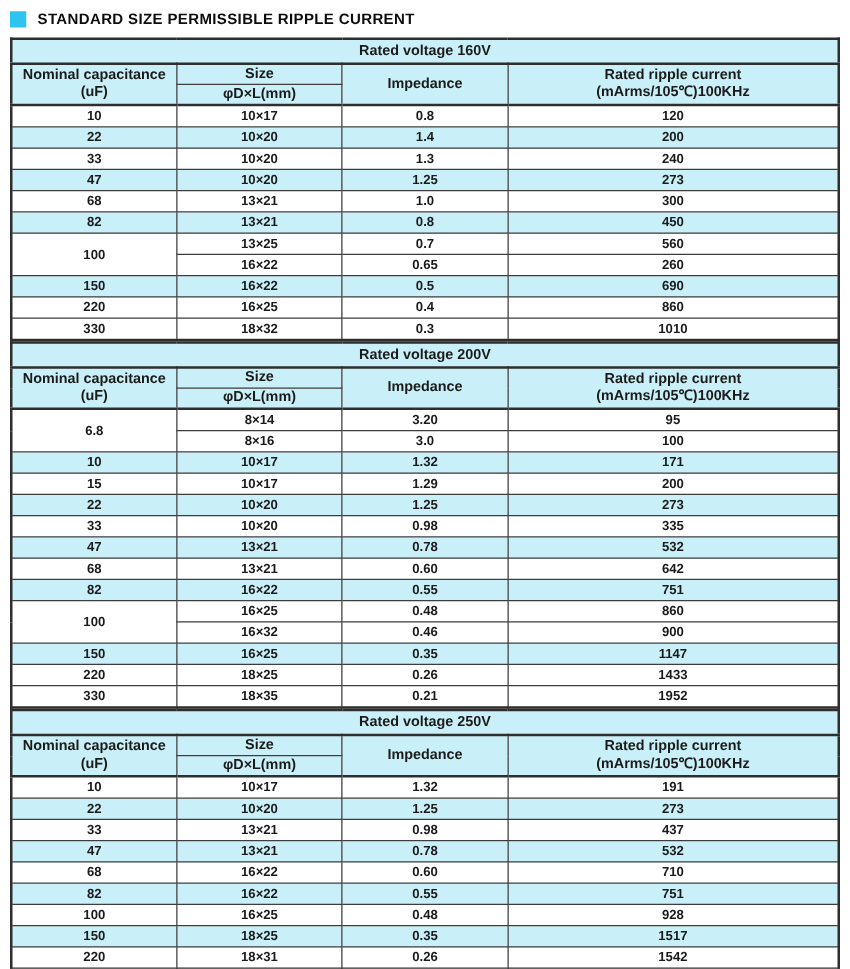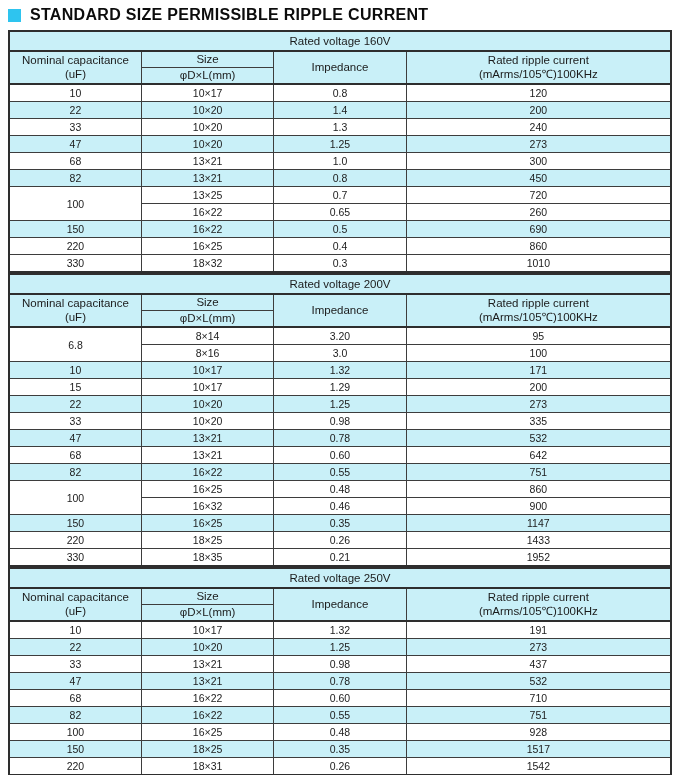--- a/index.html
+++ b/index.html
@@ -24,31 +24,32 @@
     height: 18px;
   }
   .bullet {
     width: 13px;
     height: 13px;
     background: var(--accent, #2ec4ef);
     flex: 0 0 auto;
   }
   .page-title {
     margin: 0;
-    font-size: 16px;
+    font-size: 12px;
     font-weight: bold;
     color: #0c0c0c;
     letter-spacing: 0.3px;
     white-space: nowrap;
   }
   .spec-table {
     width: 664px;
     border-collapse: collapse;
     table-layout: fixed;
     border: 2px solid #2e2e2e;
+    font-weight: bold;
   }
   .spec-table td {
     border: 1px solid #3d3d3d;
     text-align: center;
     vertical-align: middle;
     padding: 0;
     color: #1b1b1b;
   }
   tr.band td {
     background: var(--stripe, #c9f0f8);
@@ -143,21 +144,21 @@
           <tr class="datarow hl">
             <td>82</td>
             <td>13×21</td>
             <td>0.8</td>
             <td>450</td>
           </tr>
           <tr class="datarow">
             <td rowspan="2">100</td>
             <td>13×25</td>
             <td>0.7</td>
-            <td>720</td>
+            <td>560</td>
           </tr>
           <tr class="datarow">
             <td>16×22</td>
             <td>0.65</td>
             <td>260</td>
           </tr>
           <tr class="datarow hl">
             <td>150</td>
             <td>16×22</td>
             <td>0.5</td>

